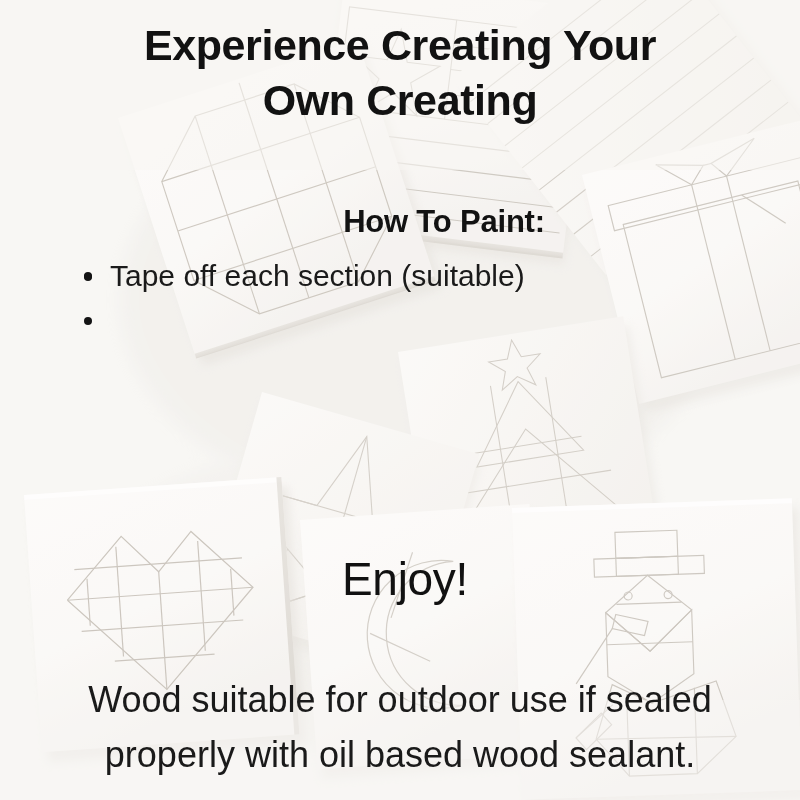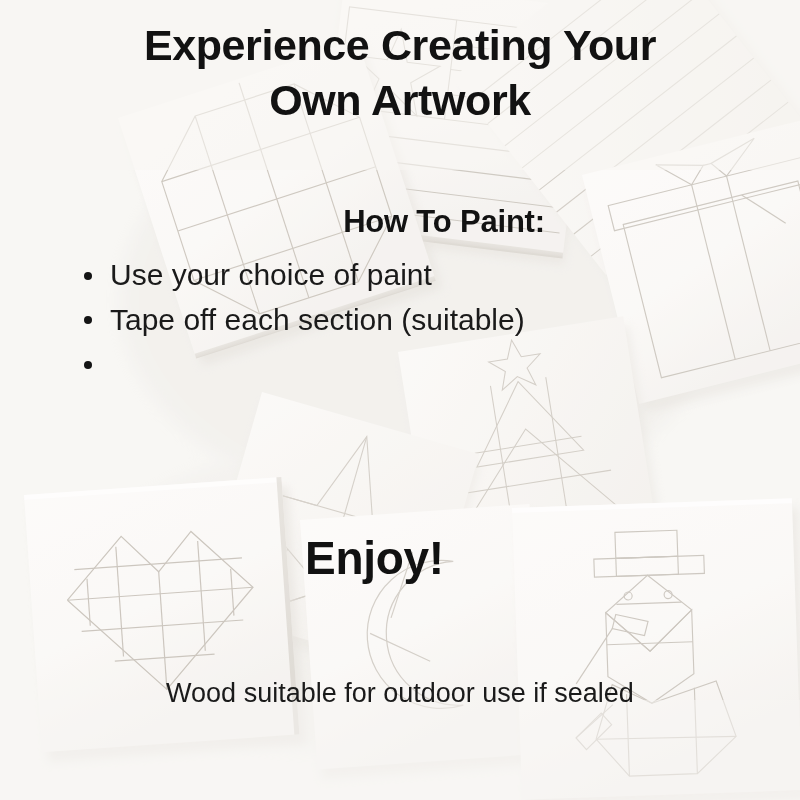--- a/index.html
+++ b/index.html
@@ -93,36 +93,36 @@
     top: 0.62em;
     width: 8px;
     height: 8px;
     border-radius: 50%;
     background: #141414;
   }
 
   .enjoy {
     position: absolute;
     left: 305px;
-    top: 531px;
+    top: 552px;
     width: 200px;
-    text-align: left;
+    text-align: center;
     font-size: 46px;
-    font-weight: 700;
+    font-weight: 400;
     color: #111;
     letter-spacing: -0.3px;
   }
 
   .footer {
     position: absolute;
     left: 0;
     top: 673px;
     width: 800px;
     text-align: center;
-    font-size: 27px;
+    font-size: 36px;
     line-height: 1.52;
     font-weight: 400;
     color: #1a1a1a;
   }
   .footer div { white-space: nowrap; }
 </style>
 </head>
 <body>
 
 <div id="stage">
@@ -331,39 +331,39 @@
       <rect x="0" y="0" width="800" height="800" fill="#fbfaf8" opacity="0.30"></rect>
       <rect x="0" y="0" width="800" height="170" fill="#f7f6f3" opacity="0.55"></rect>
       <rect x="0" y="700" width="800" height="100" fill="#f7f6f3" opacity="0.5"></rect>
     </svg>
   </div>
 
   <div id="overlay">
 
     <div class="title">
       <span>Experience Creating Your</span><br>
-      <span>Own Artwork</span>
+      <span>Own Creating</span>
     </div>
 
     <div class="subhead">How To Paint:</div>
 
     <ul class="bullets">
       <li>
         <span class="dot"></span>
-        <span>Use your choice of paint</span>
       </li>
       <li>
         <span class="dot"></span>
         <span>Tape off each section (suitable)</span>
       </li>
       <li>
         <span class="dot"></span>
       </li>
     </ul>
 
     <div class="enjoy">Enjoy!</div>
 
     <div class="footer">
       <div>Wood suitable for outdoor use if sealed</div>
+      <div>properly with oil based wood sealant.</div>
     </div>
 
   </div>
 </div>
 
 </body></html>

